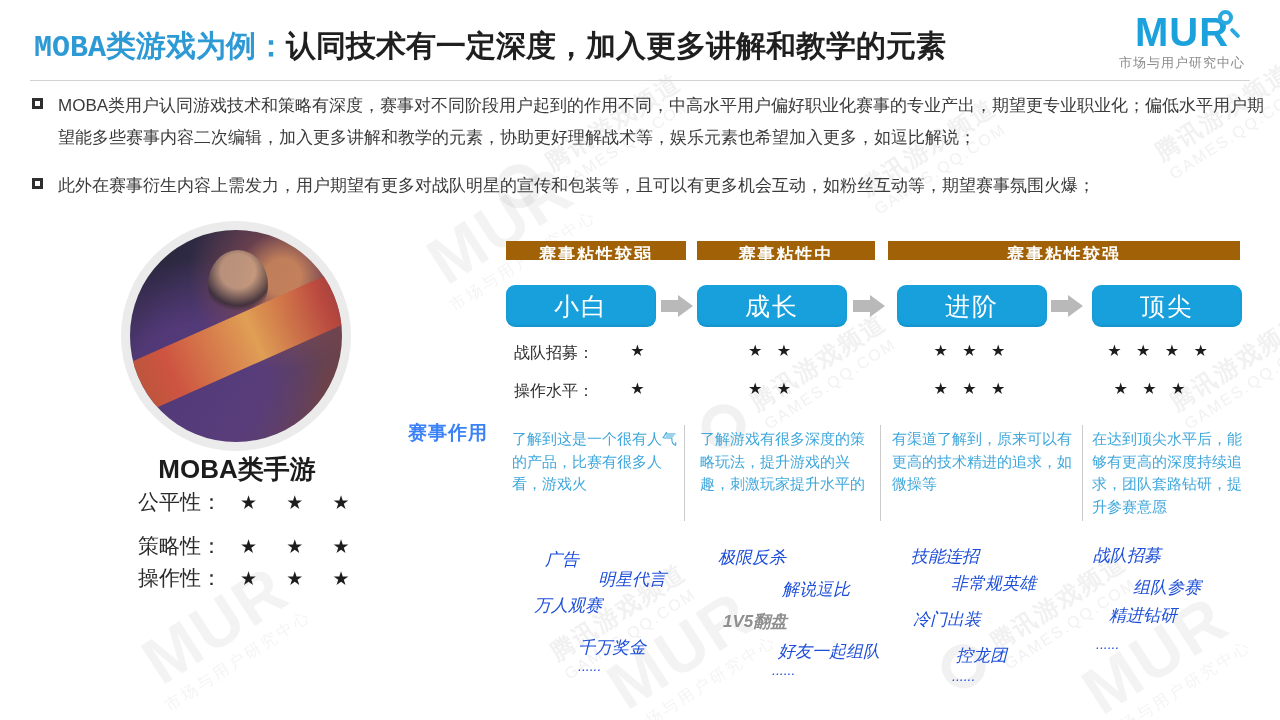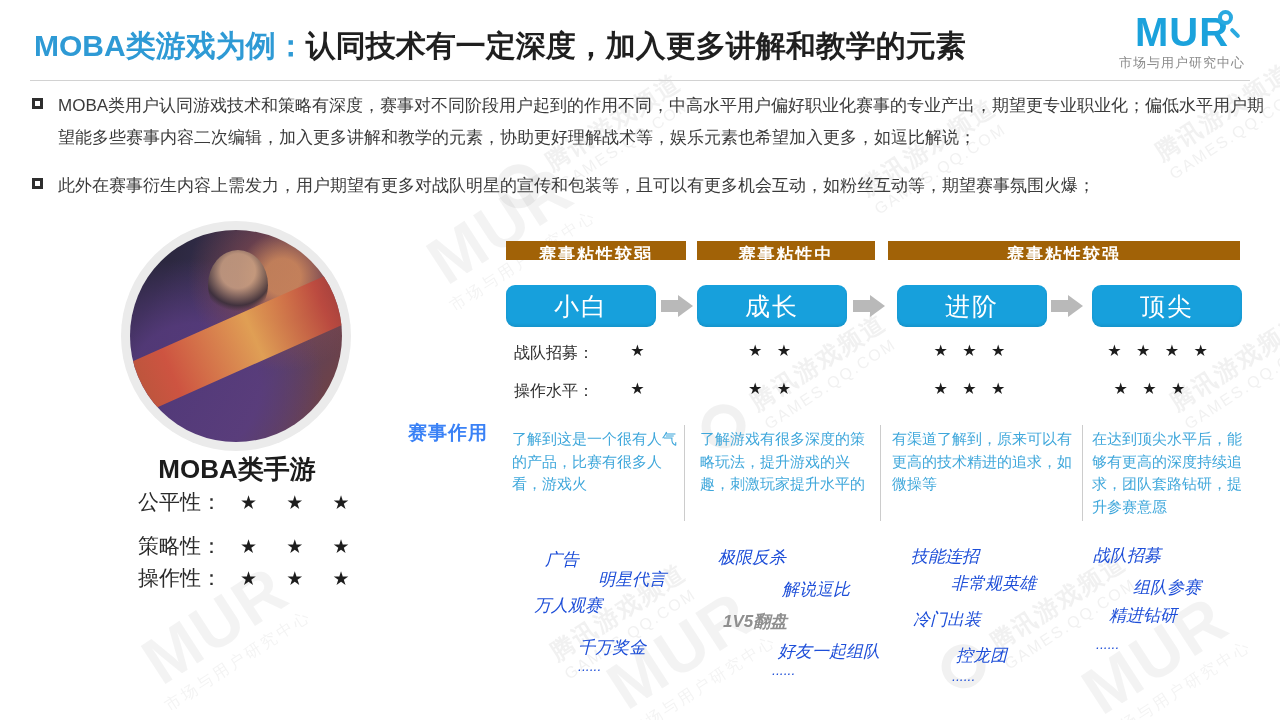--- a/index.html
+++ b/index.html
@@ -6,21 +6,21 @@
   html,body { width:1280px; height:720px; }
   body {
     font-family:"Liberation Sans","DejaVu Sans",sans-serif;
     background:#ffffff; position:relative; overflow:hidden;
     width:1280px; height:720px;
   }
   .abs { position:absolute; }
 
   
   .title { left:34px; top:26px; font-size:30px; font-weight:bold; color:#1f1f1f; white-space:nowrap; }
-  .title .hl { color:#2e9ad5; }
+  .title .hl { color:#2e9ad5;font-family:Liberation Mono, monospace; }
   .logo { right:28px; top:12px; width:140px; text-align:center; }
   .logo-word { font-size:40px; font-weight:800; color:#1ba2dc; letter-spacing:1px; line-height:1; position:relative; display:inline-block; }
   .logo-lens { position:absolute; right:-4px; top:-2px; width:15px; height:15px; border:4px solid #2aa9e0; border-radius:50%; background:rgba(255,255,255,.35); }
   .logo-lens::after { content:''; position:absolute; left:11px; top:13px; width:4px; height:12px; background:#2aa9e0; transform:rotate(-45deg); border-radius:2px; }
   .logo-sub { font-size:13px; color:#8b8b8b; letter-spacing:1px; margin-top:2px; }
   .hr-top { left:30px; top:80px; width:1220px; height:1px; background:#d2d2d2; }
 
   
   .bullet { left:58px; color:#3a3a3a; font-size:17px; line-height:1.9; width:1208px; }
   .b1 { top:90px; } .b2 { top:170px; }

